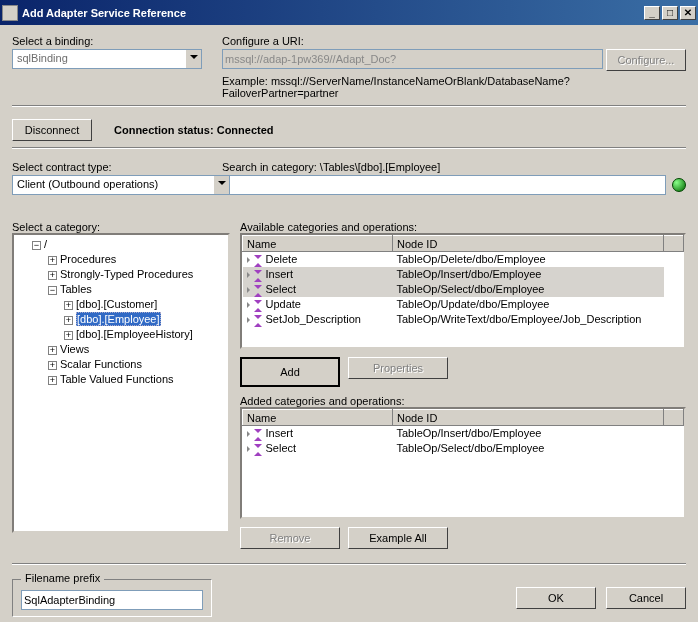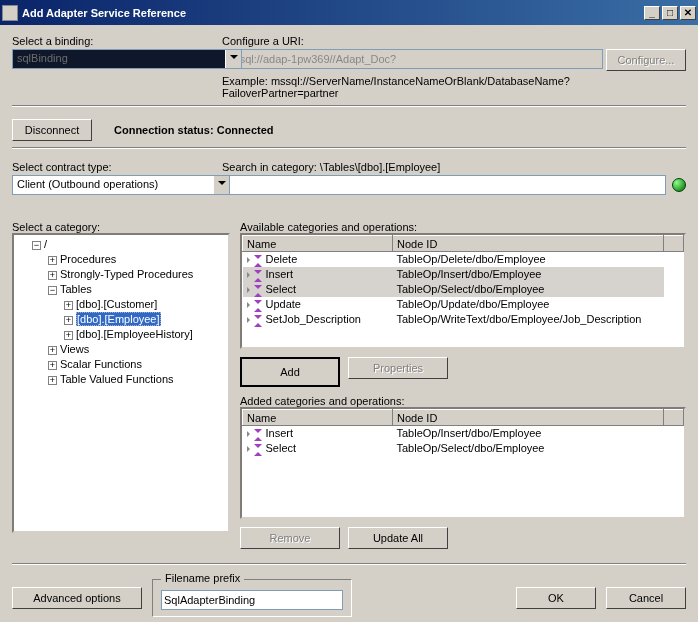--- a/index.html
+++ b/index.html
@@ -40,21 +40,21 @@
   .col-right { flex: 1; }
   .combo, .input, select, input[type=text] {
     font-family: Tahoma, sans-serif;
     font-size: 11px;
     background: white;
     border: 1px solid #7f9db9;
     padding: 1px 2px;
     height: 20px;
   }
   .combo.disabled, .input.disabled { background: #d4d0c8; color: #888; }
-  .dropdown { position: relative; width: 230px; height: 20px; border: 1px solid #7f9db9; background: #0f172a; display: flex; }
+  .dropdown { position: relative; width: 190px; height: 20px; border: 1px solid #7f9db9; background: #ffffff; display: flex; }
   .dropdown .dd-text { flex: 1; padding: 2px 4px; color: #6d6d6d; }
   .dropdown .dd-btn { width: 16px; background: #d4d0c8; border-left: 1px solid #fff; display:flex;align-items:center;justify-content:center; }
   .dropdown.enabled { background: white; }
   .dropdown.enabled .dd-text { color: black; }
   .button {
     background: #d4d0c8;
     border: 1px solid #fff;
     border-right-color: #404040;
     border-bottom-color: #404040;
     padding: 2px 10px;
@@ -249,29 +249,28 @@
               </tr>
               <tr>
                 <td><span class="arrow-rt"></span><span class="op-ico"><span class="diamond"></span></span><span>Select</span></td>
                 <td>TableOp/Select/dbo/Employee</td>
               </tr>
             </tbody>
         </table>
       </div>
       <div style="margin:8px 0; display:flex; gap:8px;">
         <button class="button disabled" style="min-width:100px;">Remove</button>
-        <button class="button" style="min-width:100px;">Update All</button>
+        <button class="button" style="min-width:100px;">Example All</button>
       </div>
     </div>
   </div>
 
   <div class="hr"></div>
 
   <div class="bottom-row">
-    <button class="button" style="min-width:130px;">Advanced options</button>
     <div class="groupbox" style="flex:0 0 200px; padding:10px 8px 6px; margin-top:0;">
       <span class="legend">Filename prefix</span>
       <input type="text" class="input" style="width: 100%;" value="SqlAdapterBinding">
     </div>
     <div style="flex:1;"></div>
     <button class="button">OK</button>
     <button class="button">Cancel</button>
   </div>
 </div>
 

